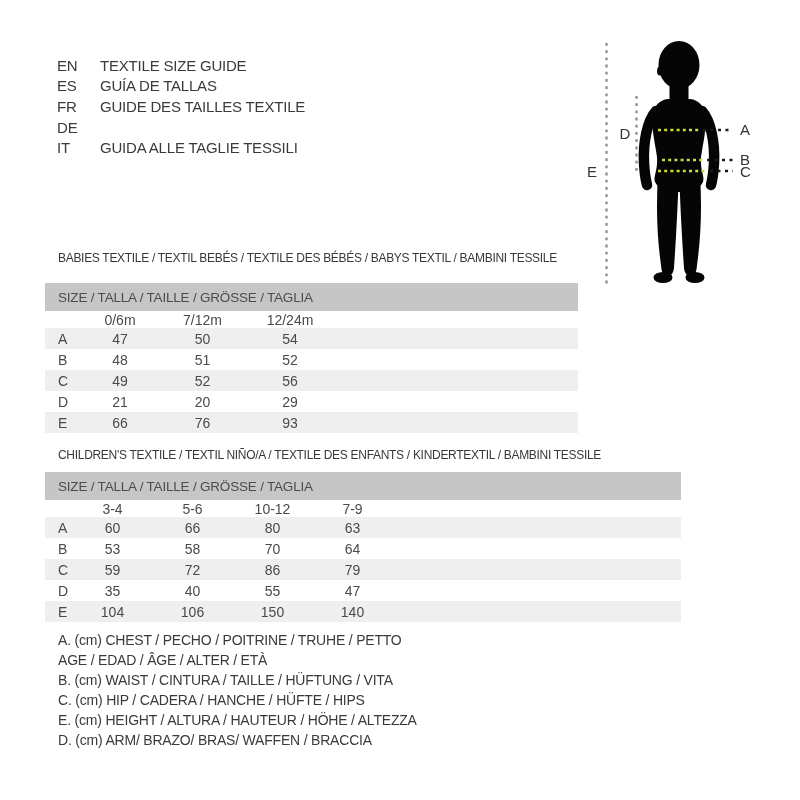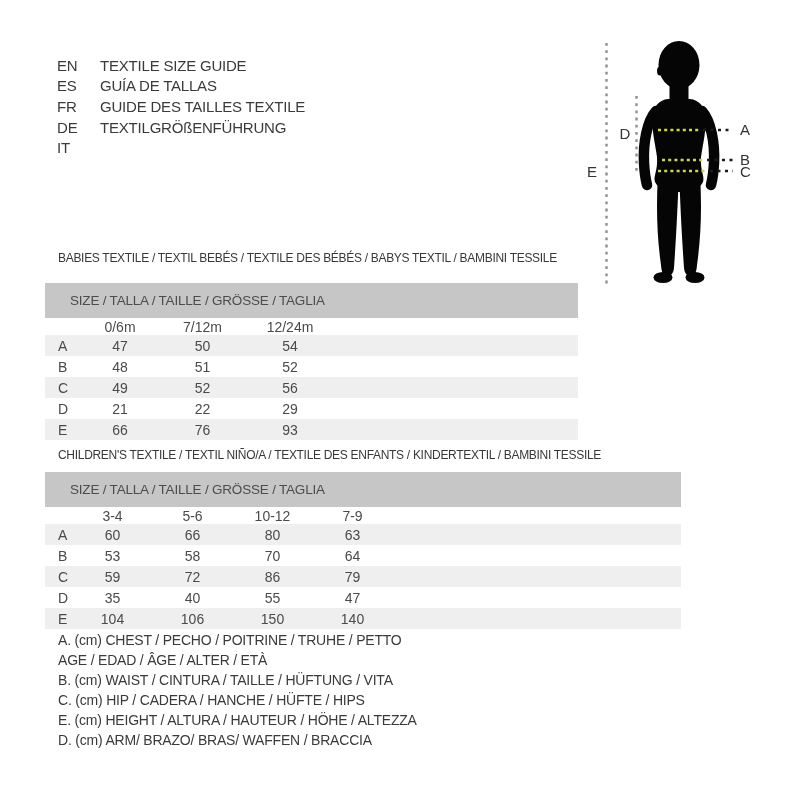--- a/index.html
+++ b/index.html
@@ -21,23 +21,23 @@
   
   .sec-title {
     position: absolute; left: 58px;
     font-size: 12px; letter-spacing: -0.3px;
     color: #383838; white-space: nowrap;
   }
 
   
   .size-table { position: absolute; left: 45px; font-size: 14px; color: #4a4a4a; }
   .band {
-    height: 35px; background: #c6c6c6;
+    height: 28px; background: #c6c6c6;
     display: flex; align-items: center;
-    padding-left: 25px; font-size: 13.5px; letter-spacing: -0.2px; color: #4c4c4c;
+    padding-left: 13px; font-size: 13.5px; letter-spacing: -0.2px; color: #4c4c4c;
     white-space: nowrap;
   }
   .trow { display: flex; align-items: center; height: 21px; }
   .size-row { height: 17px; }
   .stripe { background: #efefef; }
   .cell { text-align: center; }
   .label-cell { text-align: left; padding-left: 13px; }
   .bT { width: 533px; }
   .bT .c0 { width: 35px; } .bT .c1 { width: 80px; } .bT .c2 { width: 85px; } .bT .c3 { width: 90px; }
   .cT { width: 636px; }
@@ -62,24 +62,24 @@
   <div class="lang-row">
     <span class="lang-code">ES</span>
     <span>GUÍA DE TALLAS</span>
   </div>
   <div class="lang-row">
     <span class="lang-code">FR</span>
     <span>GUIDE DES TAILLES TEXTILE</span>
   </div>
   <div class="lang-row">
     <span class="lang-code">DE</span>
-    <span>TEXTILGRÖßENFÜHRUNG</span>
   </div>
   <div class="lang-row">
     <span class="lang-code">IT</span>
+    <span>GUIDA ALLE TAGLIE TESSILI</span>
   </div>
 </div>
 
 <div class="abs figure-wrap">
   <svg width="190" height="270" viewBox="0 0 190 270">
 
     <line x1="26.5" y1="18" x2="26.5" y2="261" stroke="#8f8f8f" stroke-width="2.4" stroke-dasharray="2.8 4.4"></line>
     <line x1="56.5" y1="71" x2="56.5" y2="147" stroke="#8f8f8f" stroke-width="2.4" stroke-dasharray="2.8 4.4"></line>
 
     <g fill="#050505">
@@ -142,21 +142,21 @@
   </div>
   <div class="trow stripe">
     <div class="cell c0 label-cell">C</div>
     <div class="cell c1">49</div>
     <div class="cell c2">52</div>
     <div class="cell c3">56</div>
   </div>
   <div class="trow">
     <div class="cell c0 label-cell">D</div>
     <div class="cell c1">21</div>
-    <div class="cell c2">22</div>
+    <div class="cell c2">20</div>
     <div class="cell c3">29</div>
   </div>
   <div class="trow stripe">
     <div class="cell c0 label-cell">E</div>
     <div class="cell c1">66</div>
     <div class="cell c2">76</div>
     <div class="cell c3">93</div>
   </div>
 </div>
 

